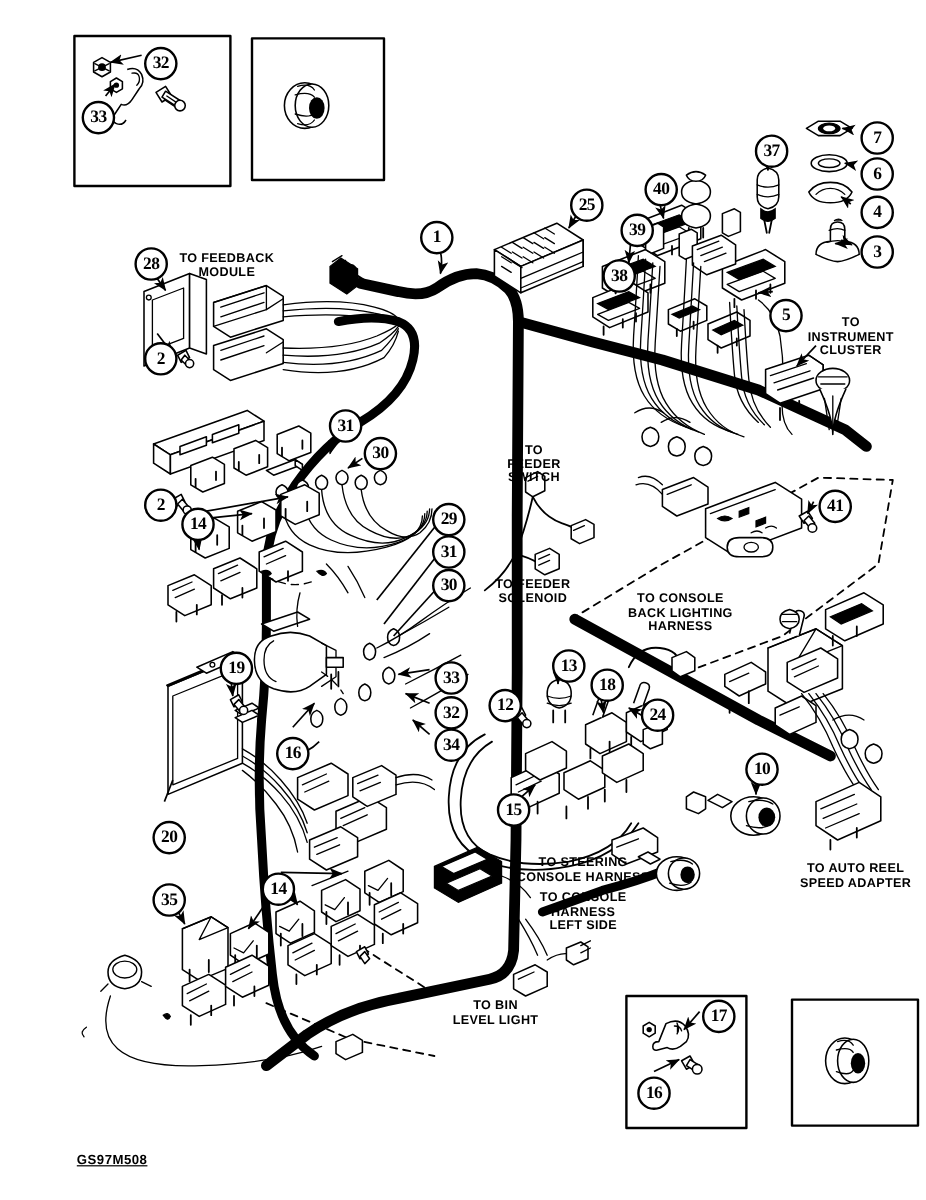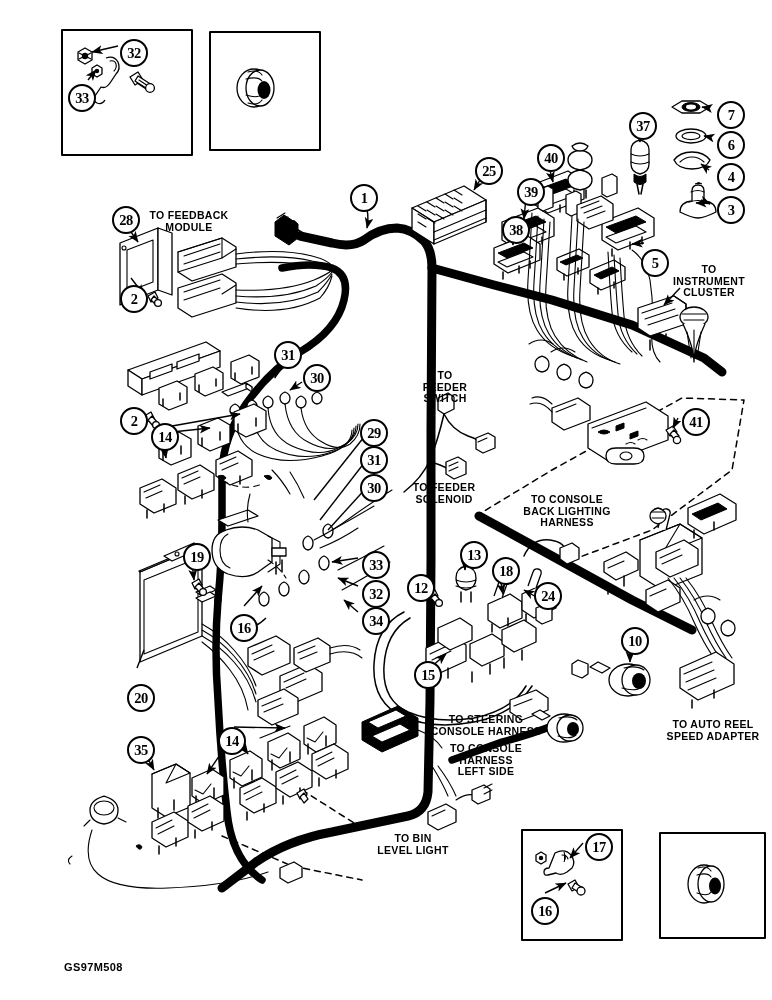--- a/index.html
+++ b/index.html
@@ -51,20 +51,21 @@
   }
   .figcode{
     position:absolute;
     left:32px; top:961px;
     font-family:"Liberation Sans", sans-serif;
     font-size:11px;
     font-weight:bold;
     letter-spacing:0.4px;
     color:#000;
     z-index:25;
+    text-decoration:underline;
   }
   
 </style>
 </head>
 <body>
 
 <div id="page">
 
   <svg id="art" viewBox="0 0 772 1000">
     <defs>

